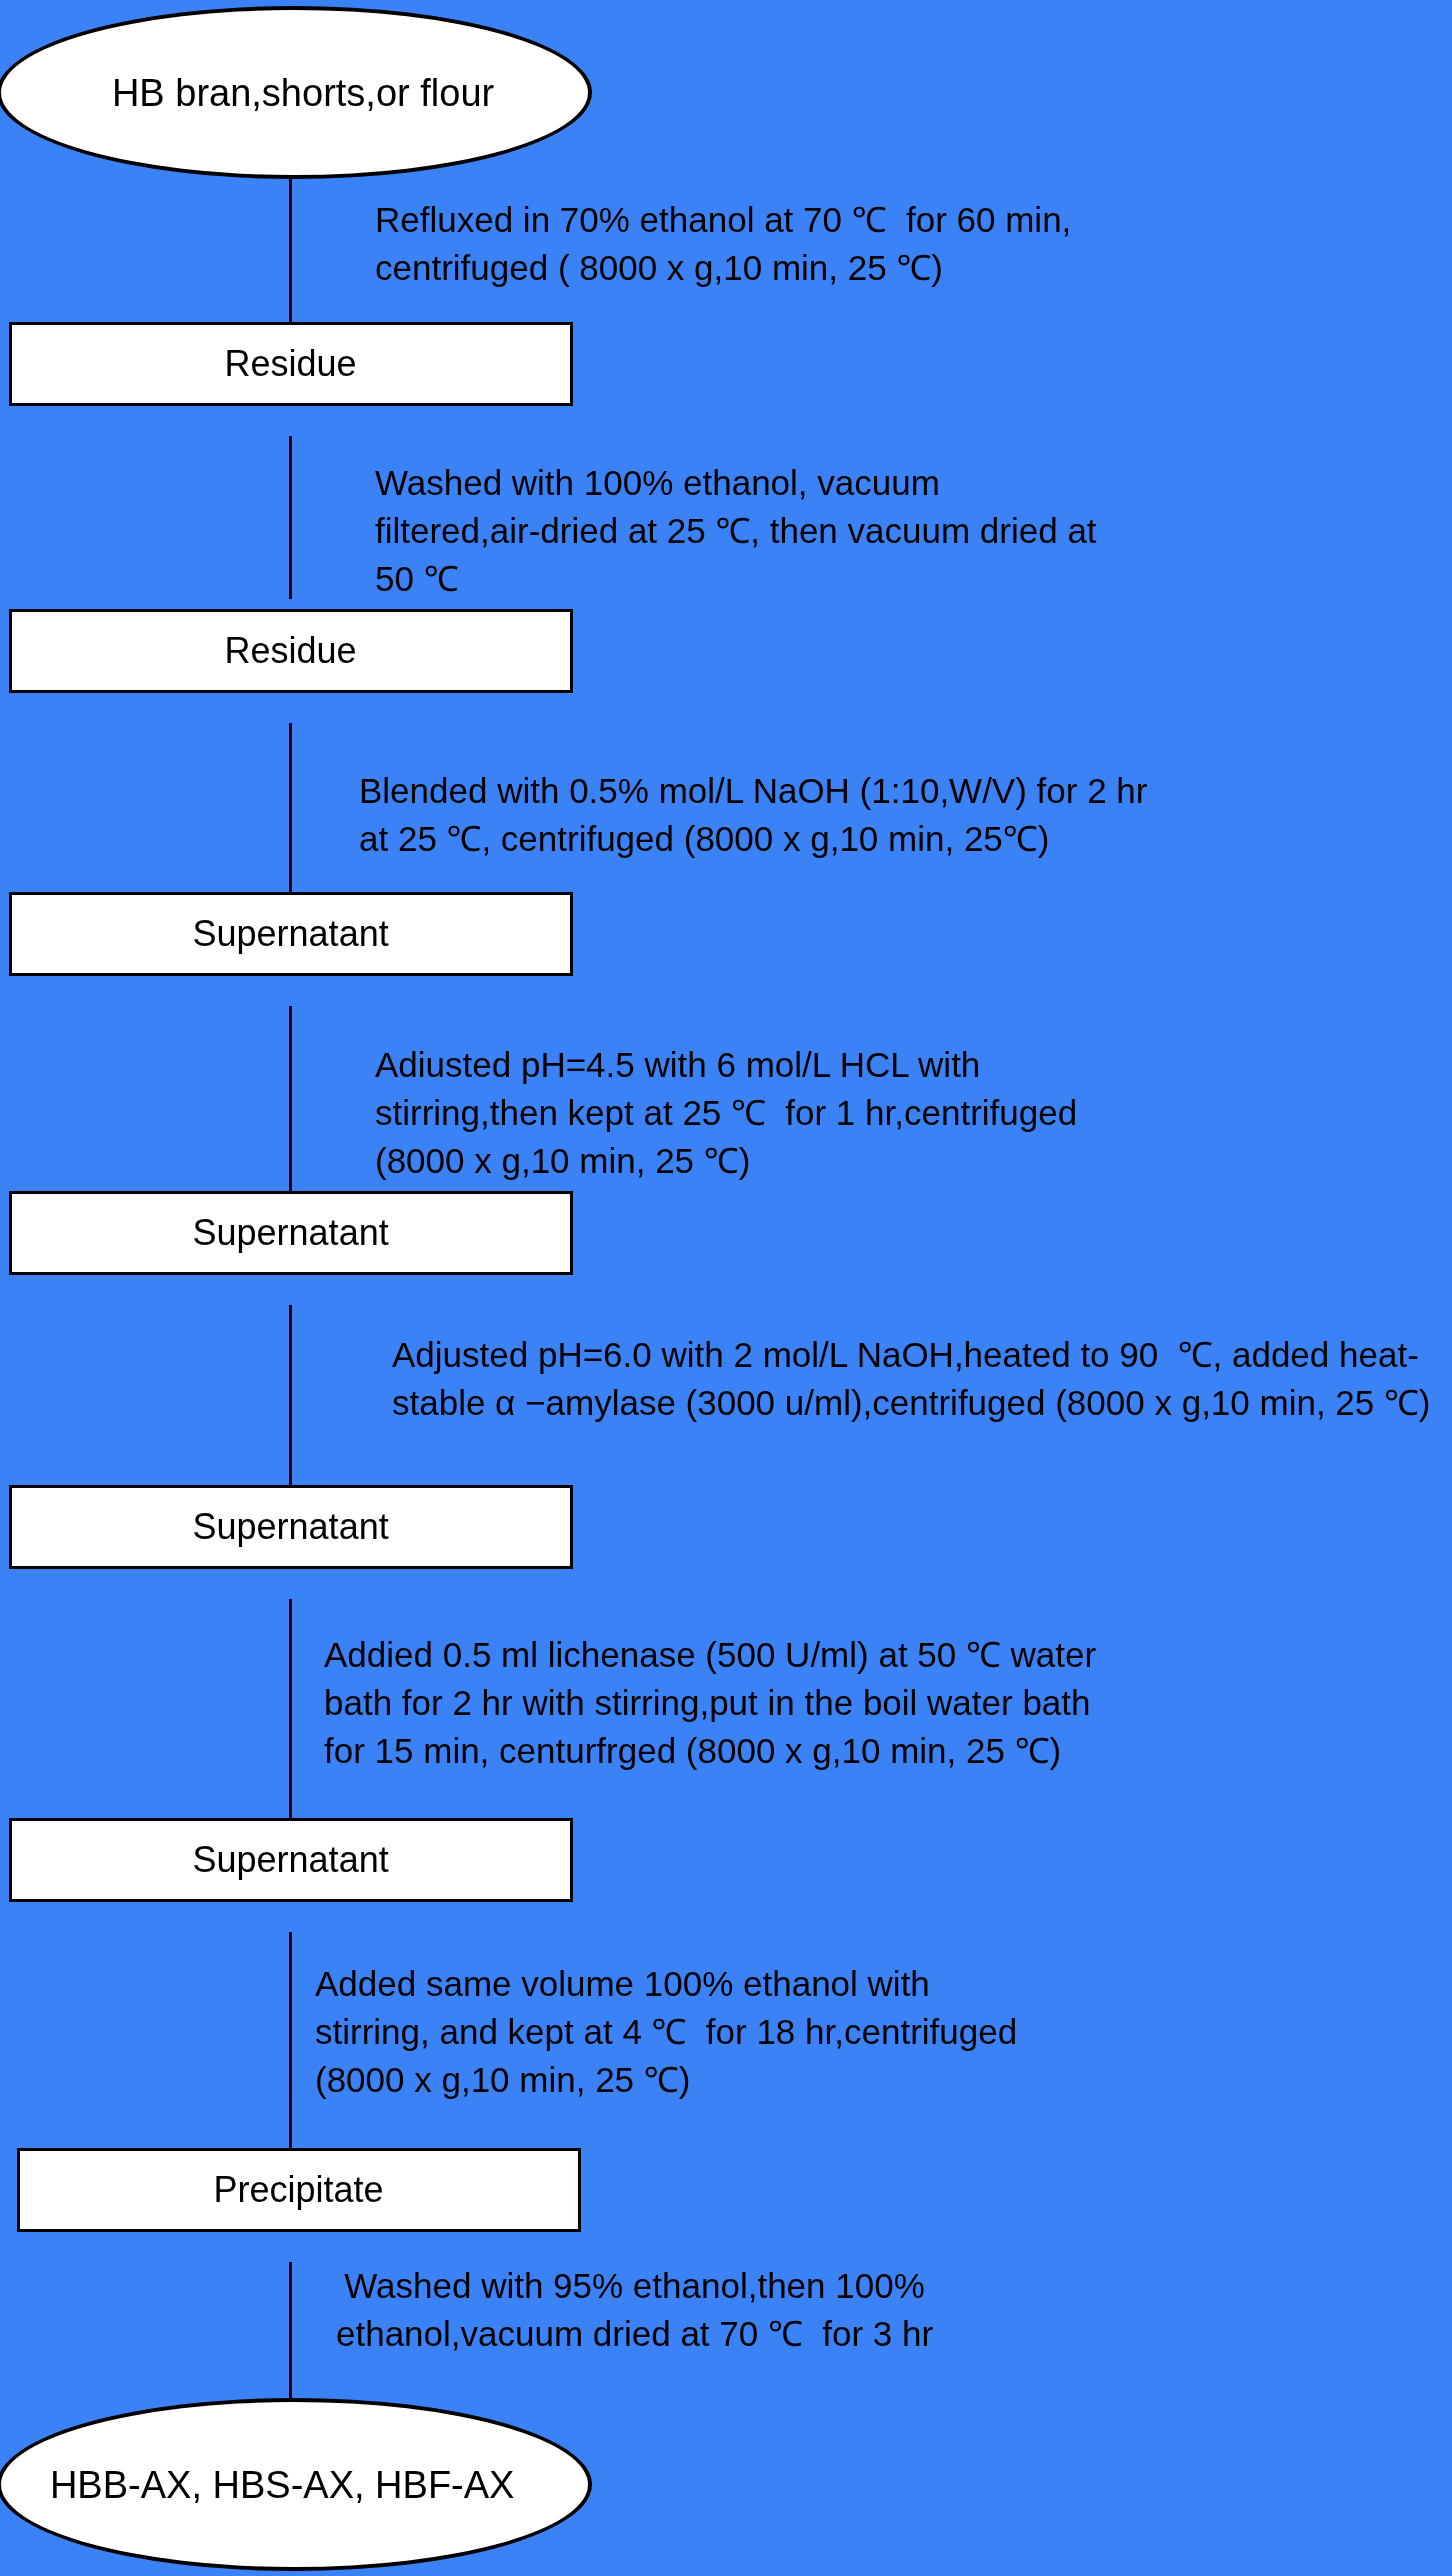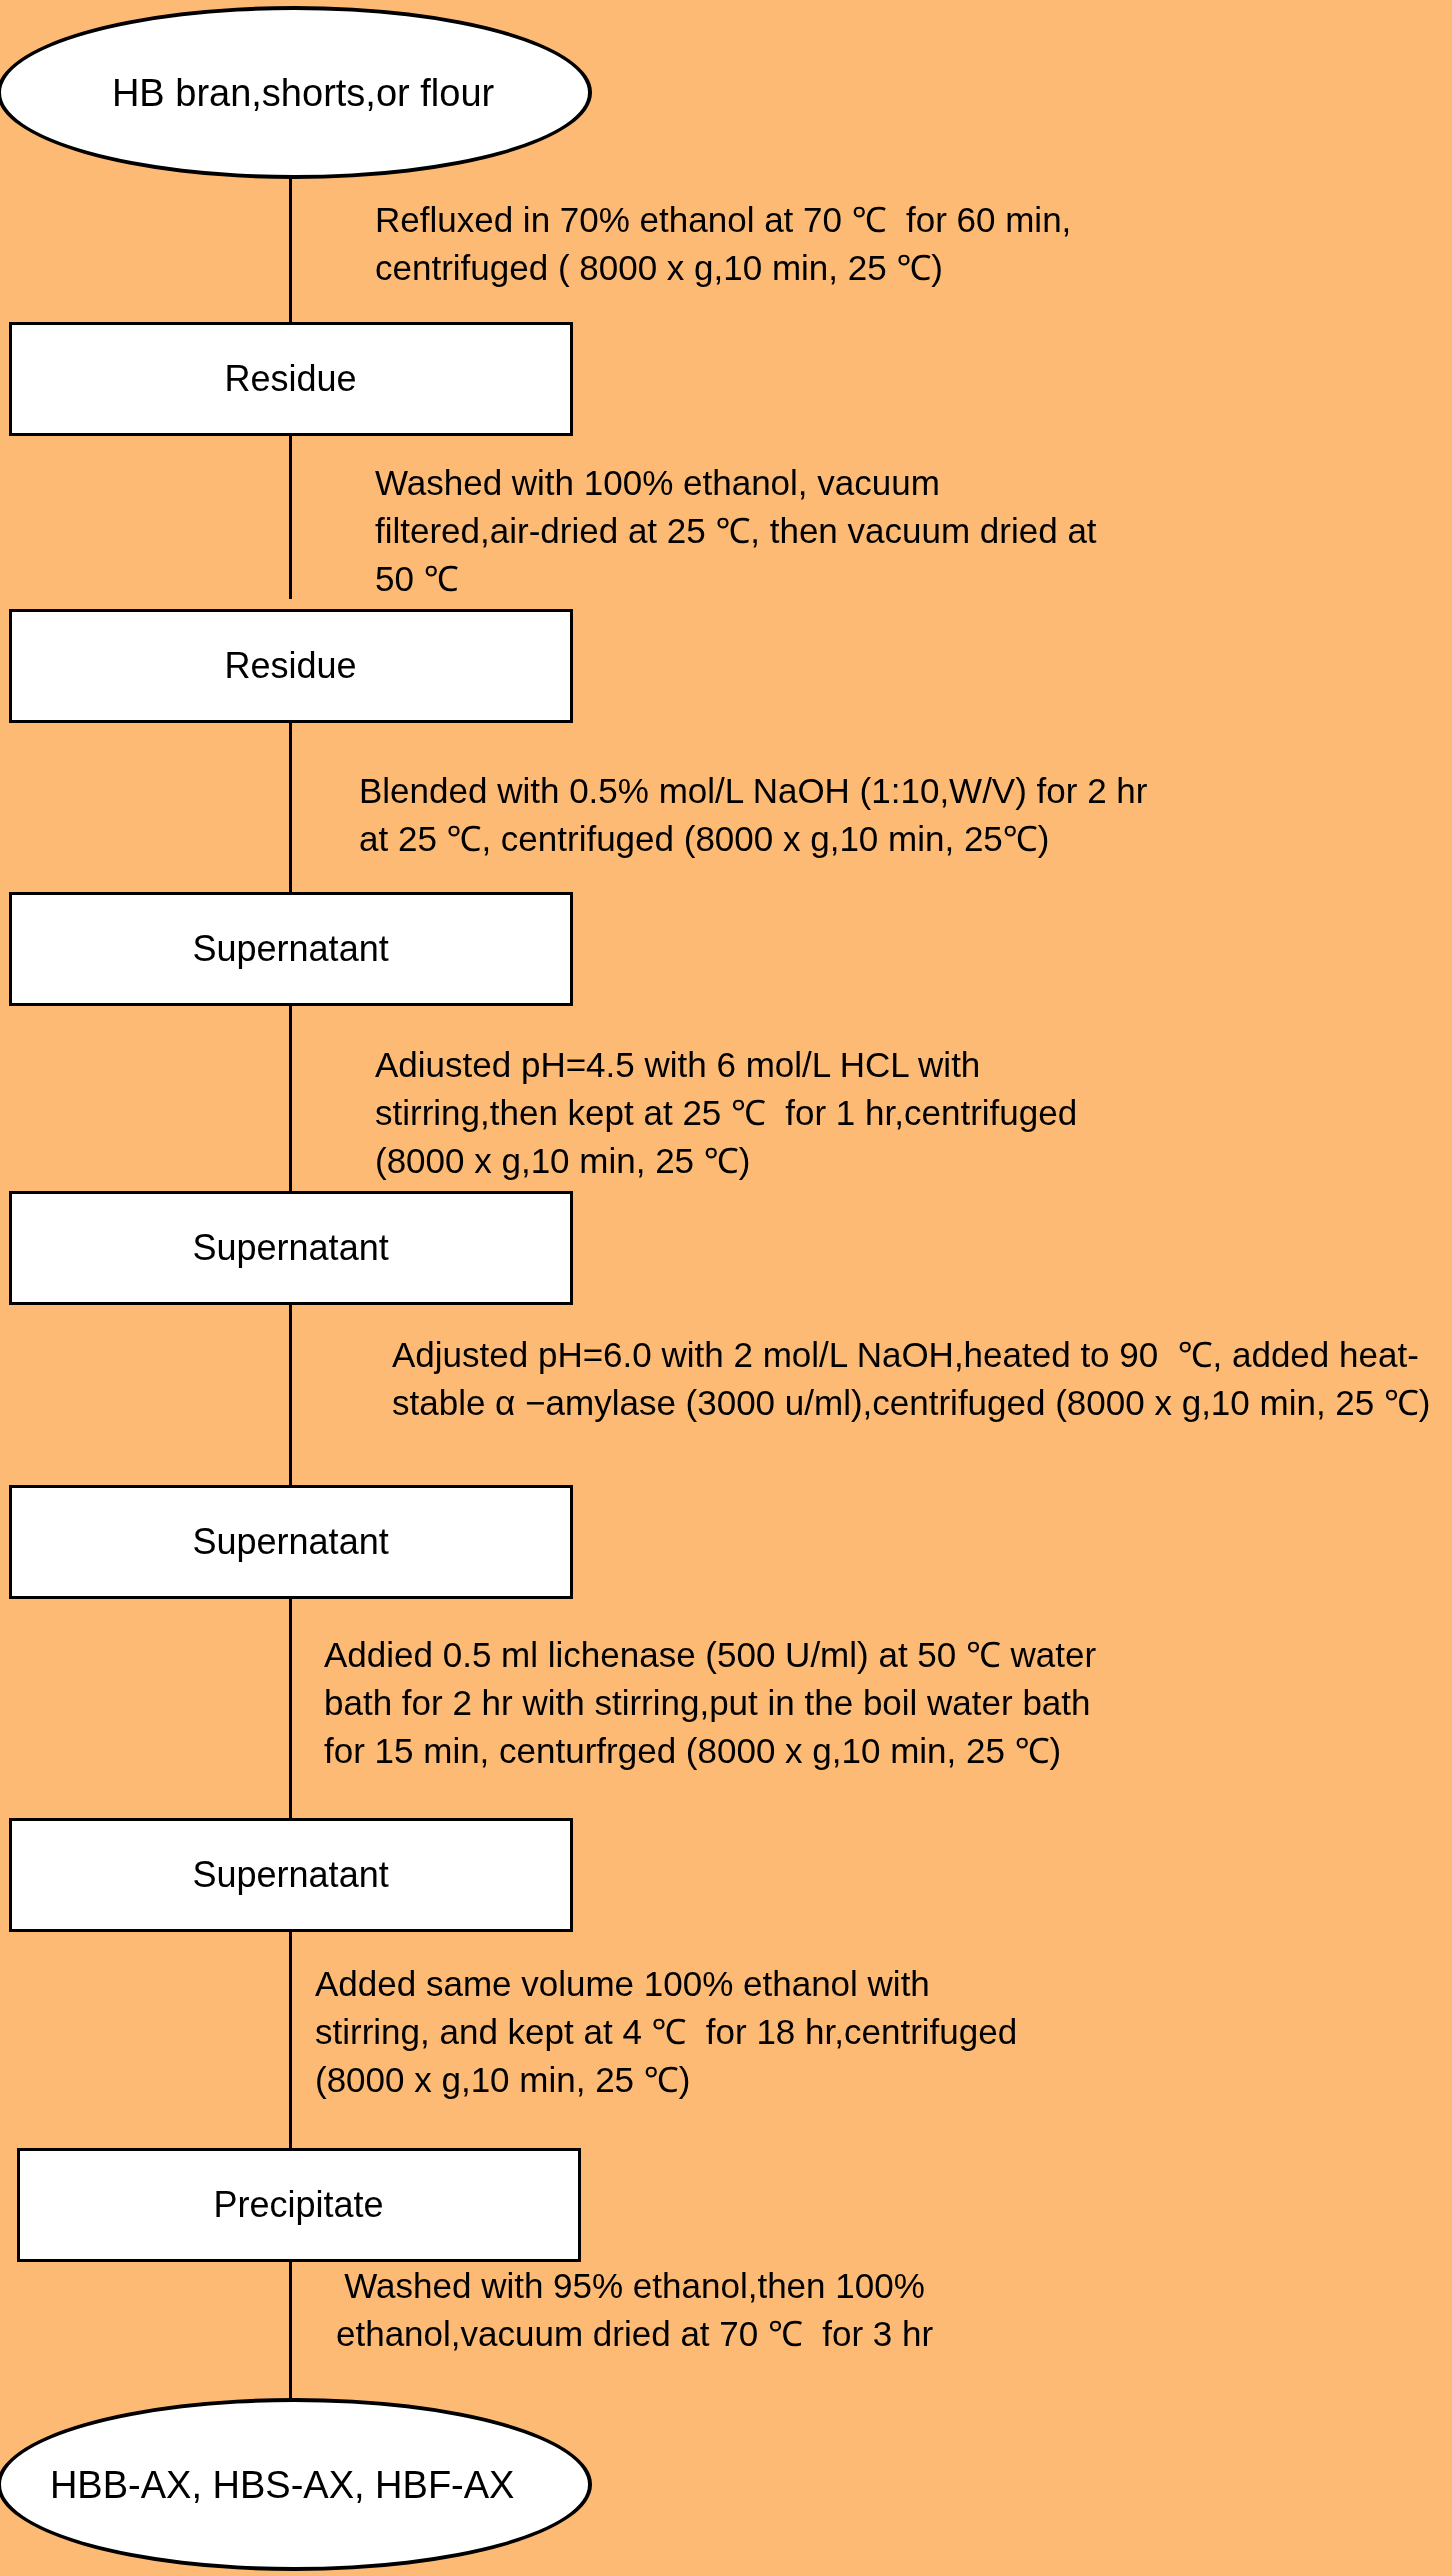--- a/index.html
+++ b/index.html
@@ -5,21 +5,21 @@
 <style>
   html, body {
     margin: 0;
     padding: 0;
     background: #ffffff;
   }
   #page {
     position: relative;
     width: 1452px;
     height: 2576px;
-    background: #fdba74;
+    background: #3b82f6;
     overflow: hidden;
     font-family: "Liberation Sans", sans-serif;
     color: #000000;
   }
   
   .ellipse {
     position: absolute;
     box-sizing: border-box;
     border: 4.3px solid #000000;
     border-radius: 50%;
@@ -39,21 +39,21 @@
   #ellipse-end   { left: -3.1px;  top: 2398px; width: 595px; height: 173px; }
   #ellipse-end .etext { padding-left: 49px; text-align: center; }
 
   
   .pbox {
     position: absolute;
     box-sizing: border-box;
     border: 3.7px solid #000000;
     background: #ffffff;
     width: 564px;
-    height: 114px;
+    height: 84px;
     left: 8.6px;
     display: flex;
     align-items: center;
     justify-content: center;
   }
   .pbox .btext {
     white-space: nowrap;
     font-size: 36px;
     line-height: 1;
   }

